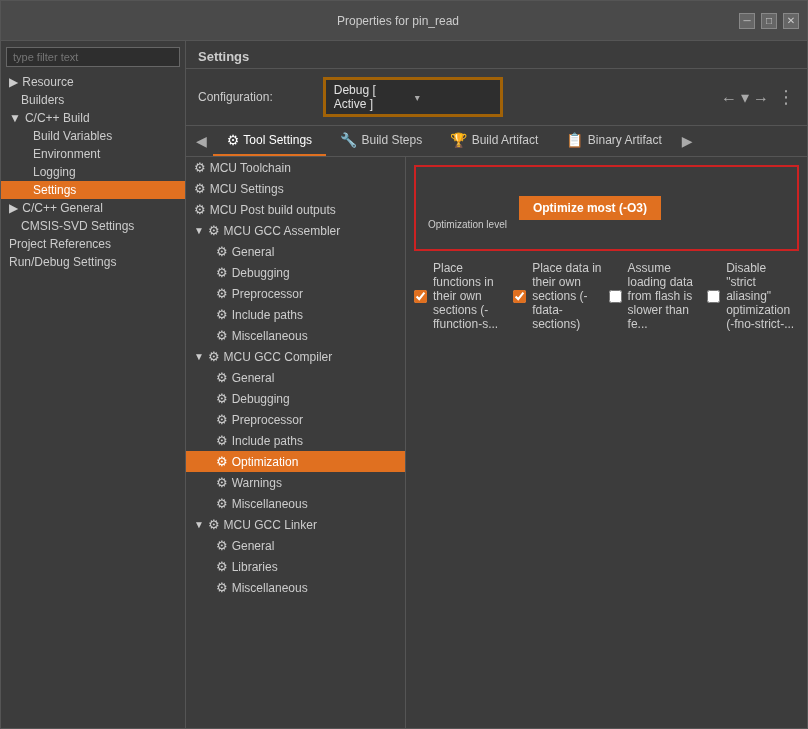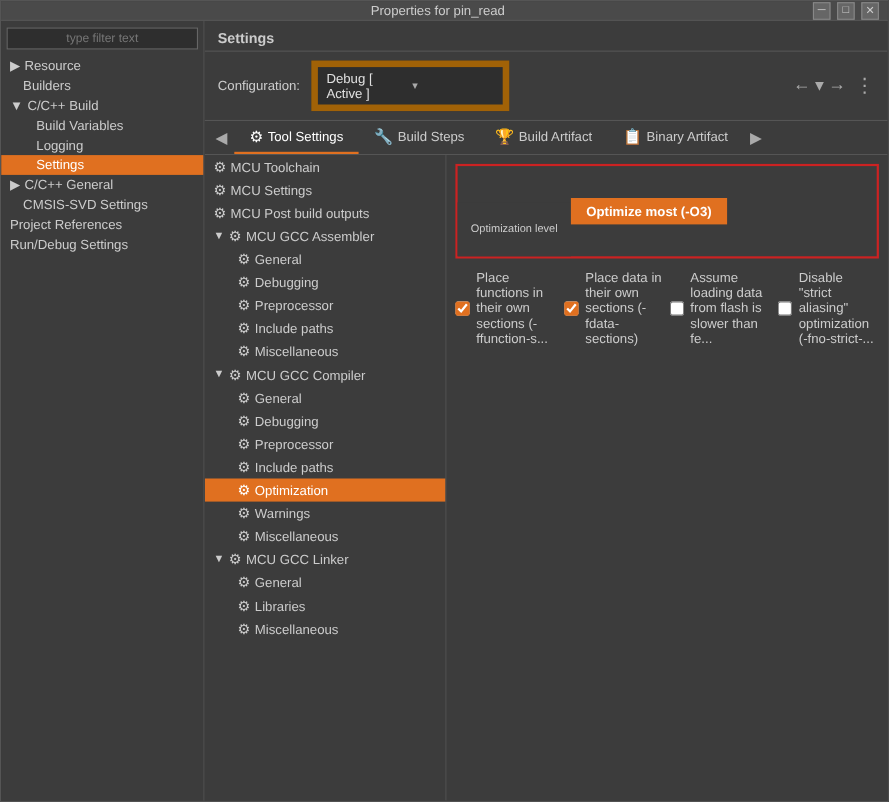--- a/index.html
+++ b/index.html
@@ -18,21 +18,21 @@
       display: flex;
       flex-direction: column;
       border: 1px solid #555;
     }
     .title-bar {
       background: #4a4a4a;
       display: flex;
       align-items: center;
       justify-content: space-between;
       padding: 4px 8px;
-      height: 18px;
+      height: 40px;
       border-bottom: 1px solid #555;
     }
     .title-bar-title {
       color: #ccc;
       font-size: 12px;
       flex: 1;
       text-align: center;
     }
     .title-bar-controls {
       display: flex;
@@ -65,21 +65,20 @@
     }
     .filter-input {
       margin: 6px 5px;
       padding: 3px 6px;
       background: #2e2e2e;
       border: 1px solid #666;
       color: #aaa;
       font-size: 11px;
       outline: none;
       width: calc(100% - 10px);
-      text-align: center;
     }
     .tree {
       flex: 1;
       overflow-y: auto;
       color: #ccc;
       font-size: 12px;
     }
     .tree-item {
       padding: 2px 4px 2px 8px;
       cursor: pointer;
@@ -115,29 +114,30 @@
       padding: 8px 12px;
       gap: 10px;
       border-bottom: 1px solid #555;
     }
     .config-label {
       color: #ccc;
       font-size: 12px;
     }
     .config-dropdown {
       background: #2e2e2e;
-      border: 6px solid #a16207;
+      border: 3px solid #a16207;
       color: #e0e0e0;
       padding: 3px 8px;
       font-size: 12px;
       cursor: pointer;
       display: flex;
       align-items: center;
       gap: 4px;
       min-width: 180px;
+      margin-left: 40px;
     }
     .config-dropdown span { flex: 1; }
     .config-dropdown .arrow { color: #aaa; font-size: 10px; }
     .manage-btn {
       background: #555;
       border: 1px solid #777;
       color: #ccc;
       padding: 3px 10px;
       font-size: 11px;
       cursor: pointer;
@@ -276,20 +276,23 @@
 
         <div class="tree-item">
           <span>▼</span>
           <span>C/C++ Build</span>
         </div>
 
         <div class="tree-item indent2">
           <span>Build Variables</span>
         </div>
 
+        <div class="tree-item indent2">
+          <span>Environment</span>
+        </div>
 
         <div class="tree-item indent2">
           <span>Logging</span>
         </div>
 
         <div class="tree-item indent2 selected">
           <span>Settings</span>
         </div>
 
         <div class="tree-item">

